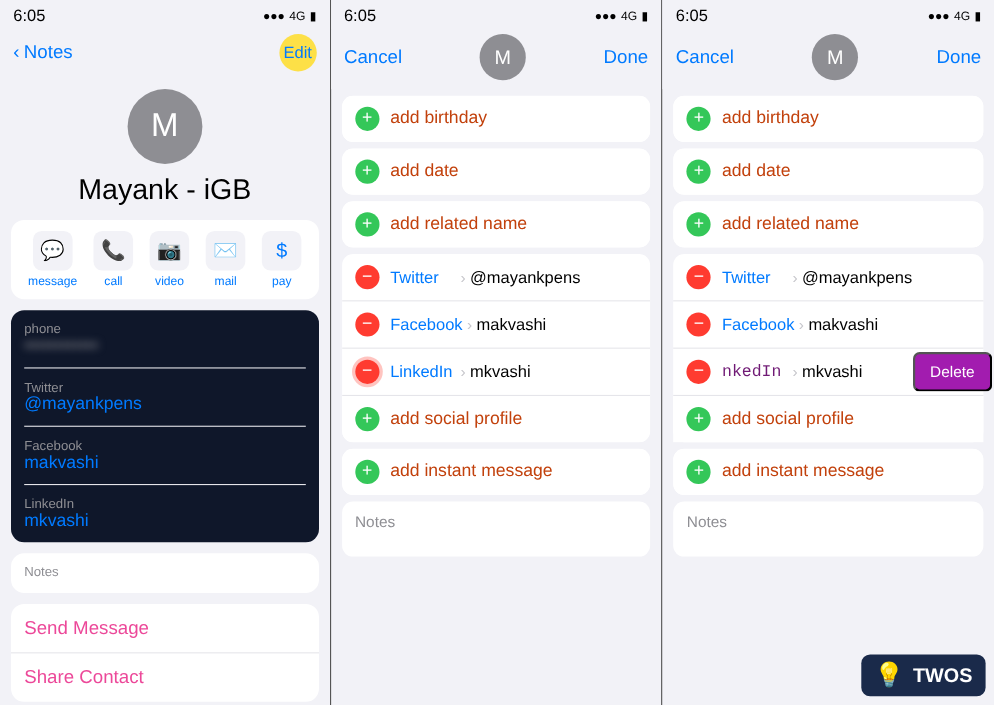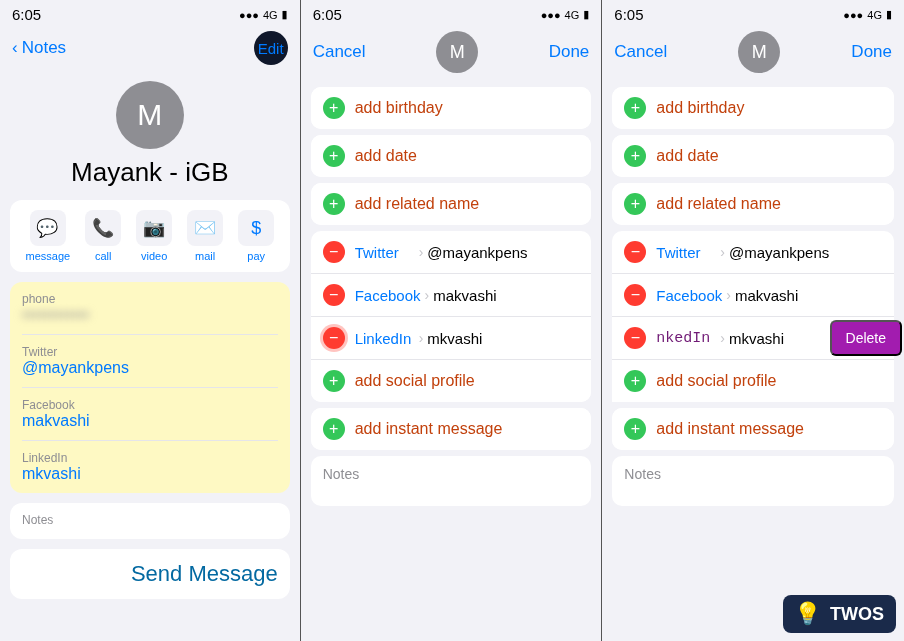--- a/index.html
+++ b/index.html
@@ -52,21 +52,21 @@
       background: #f2f2f7;
     }
     .back-link {
       color: #007aff;
       font-size: 17px;
       display: flex;
       align-items: center;
       gap: 4px;
     }
     .edit-btn {
-      background: #0f172a;
+      background: #fde047;
       border: none;
       border-radius: 50%;
       width: 34px;
       height: 34px;
       color: #007aff;
       font-size: 15px;
       font-weight: 500;
       display: flex;
       align-items: center;
       justify-content: center;
@@ -118,21 +118,21 @@
       width: 36px;
       height: 36px;
       border-radius: 8px;
       background: #f2f2f7;
       display: flex;
       align-items: center;
       justify-content: center;
       font-size: 18px;
     }
     .info-section {
-      background: #fef9c3;
+      background: #0f172a;
       border-radius: 12px;
       margin: 0 10px 10px;
       padding: 0 12px;
     }
     .info-row {
       padding: 10px 0;
       border-bottom: 1px solid #e5e5ea;
     }
     .info-row:last-child { border-bottom: none; }
     .info-label {
@@ -159,23 +159,22 @@
     .notes-label { font-size: 12px; color: #8e8e93; }
     .bottom-actions {
       margin: 0 10px;
       background: #fff;
       border-radius: 12px;
       overflow: hidden;
     }
     .bottom-action-row {
       padding: 12px;
       border-bottom: 1px solid #e5e5ea;
-      color: #0369a1;
-      font-size: 22px;
-      text-align: right;
+      color: #ec4899;
+      font-size: 17px;
     }
     .bottom-action-row:last-child { border-bottom: none; }
 
     
     .panel2, .panel3 {
       width: 302px;
       height: 641px;
       background: #f2f2f7;
       display: flex;
       flex-direction: column;
@@ -427,20 +426,21 @@
       <div class="info-value">mkvashi</div>
     </div>
   </div>
 
   <div class="notes-section">
     <div class="notes-label">Notes</div>
   </div>
 
   <div class="bottom-actions">
     <div class="bottom-action-row">Send Message</div>
+    <div class="bottom-action-row">Share Contact</div>
   </div>
 </div>
 
 <div class="panel2">
   <div class="status-bar">
     <span class="status-time">6:05</span>
     <div class="status-icons">
       <span>●●●</span>
       <span>4G</span>
       <span>▮</span>

